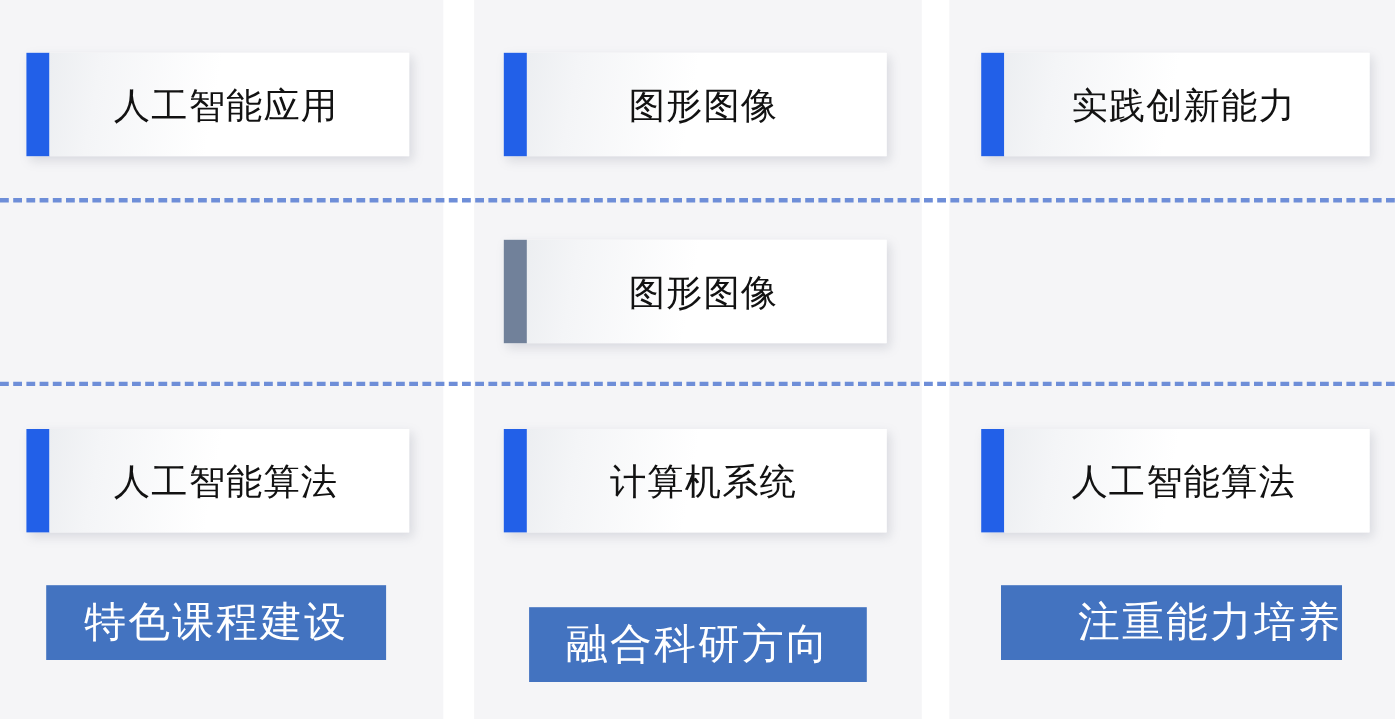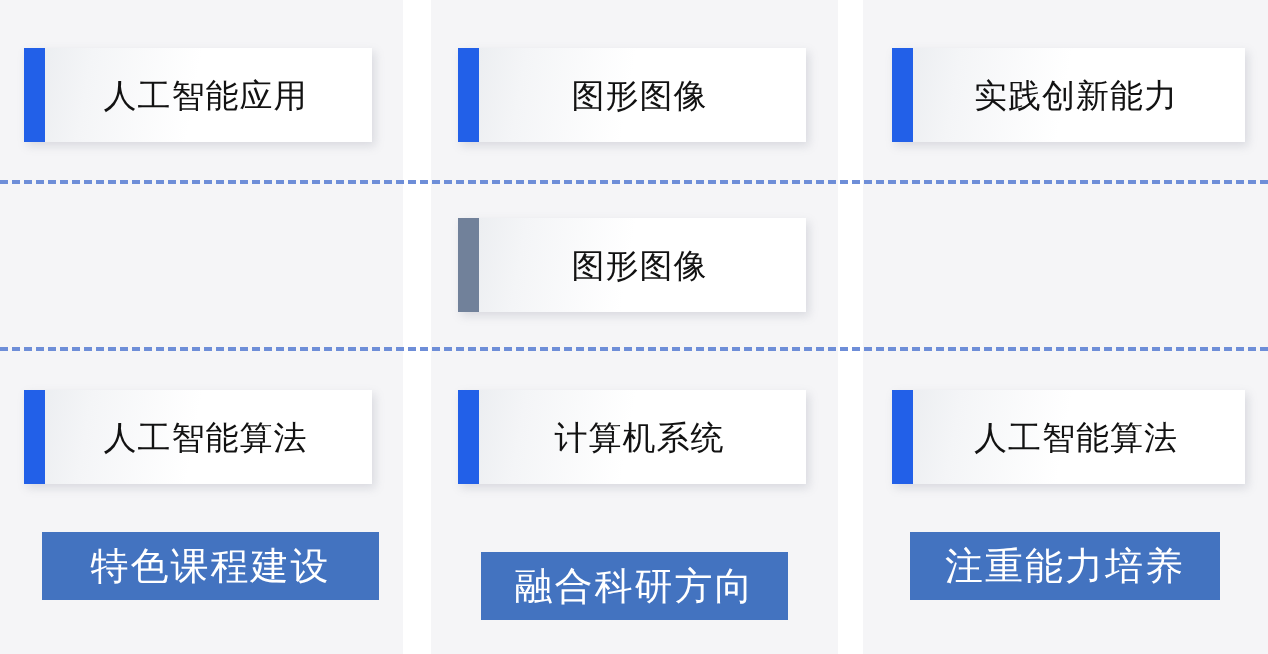--- a/index.html
+++ b/index.html
@@ -103,23 +103,23 @@
   
   .banner {
     position: absolute;
     top: 532px;
     height: 68px;
     background: #4373c0;
     display: flex;
     align-items: center;
     justify-content: center;
   }
-  .c1 .banner { left: 42px; width: 337px; }
+  .c1 .banner { left: 42px; width: 309px; }
   .c2 .banner { left: 50px; width: 307px; margin-top: 20px; }
-  .c3 .banner { left: 47px; width: 310px; }
+  .c3 .banner { left: 47px; width: 310px; justify-content: flex-end; }
 
   .banner .banner-title {
     font-size: 38px;
     line-height: 1;
     color: #ffffff;
     letter-spacing: 2px;
     white-space: nowrap;
   }
 </style>
 </head>

